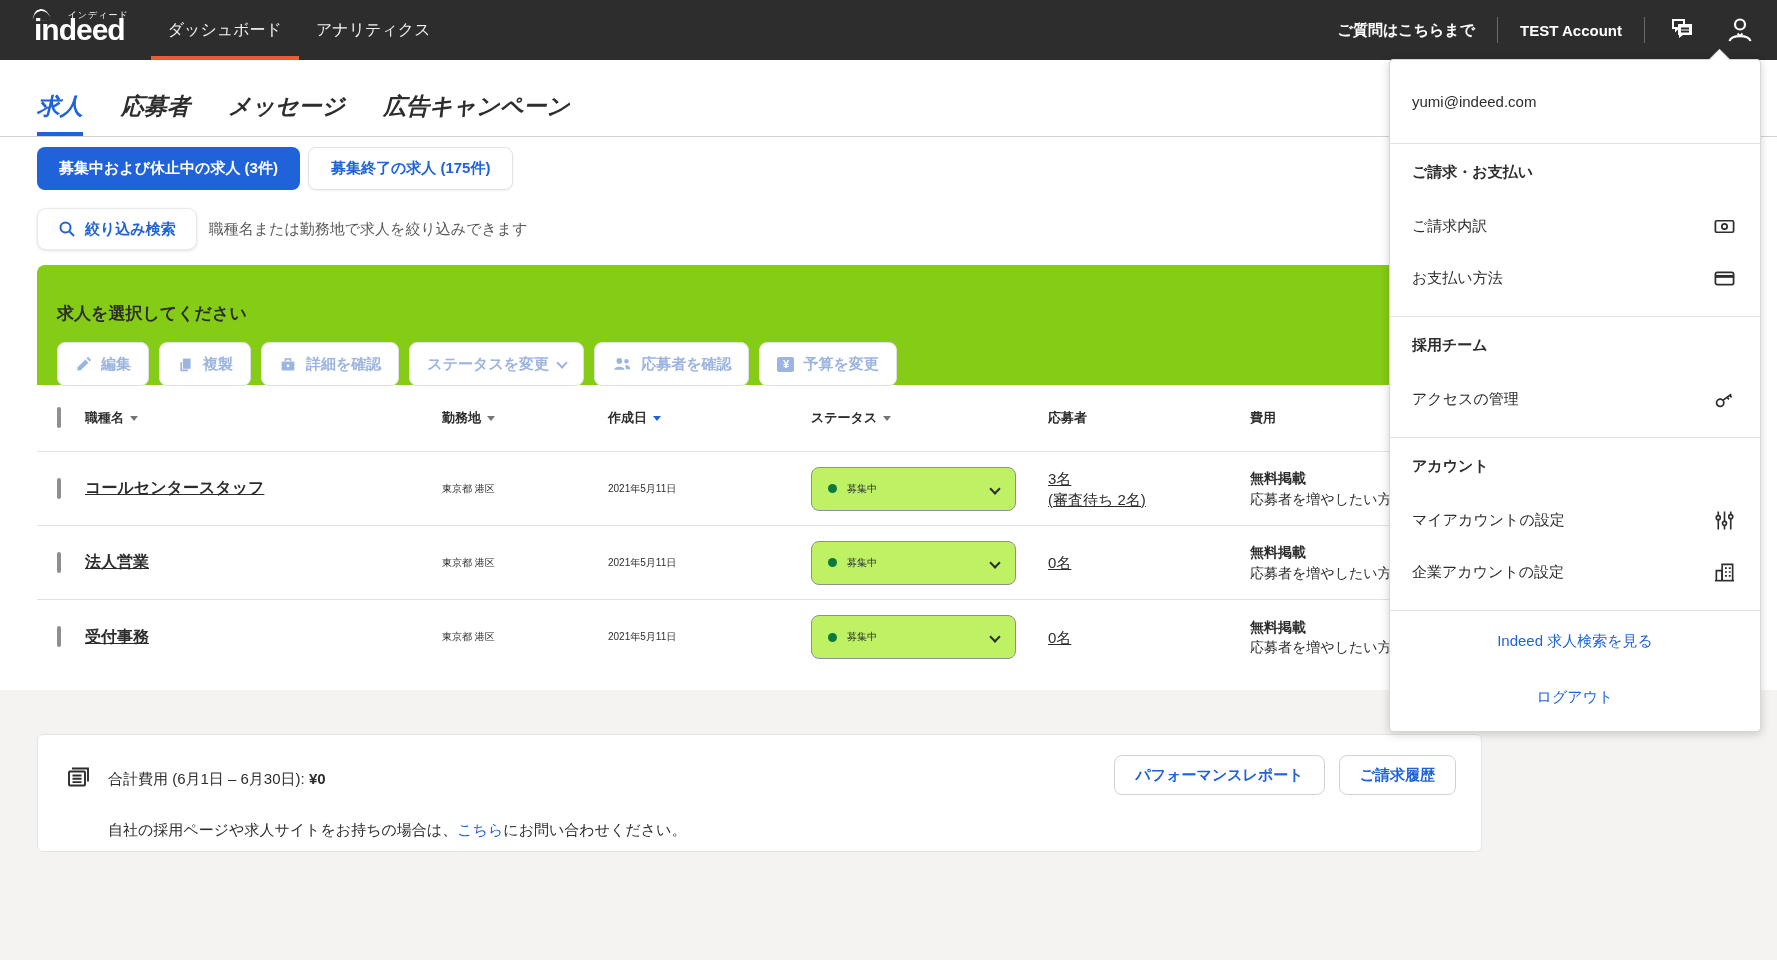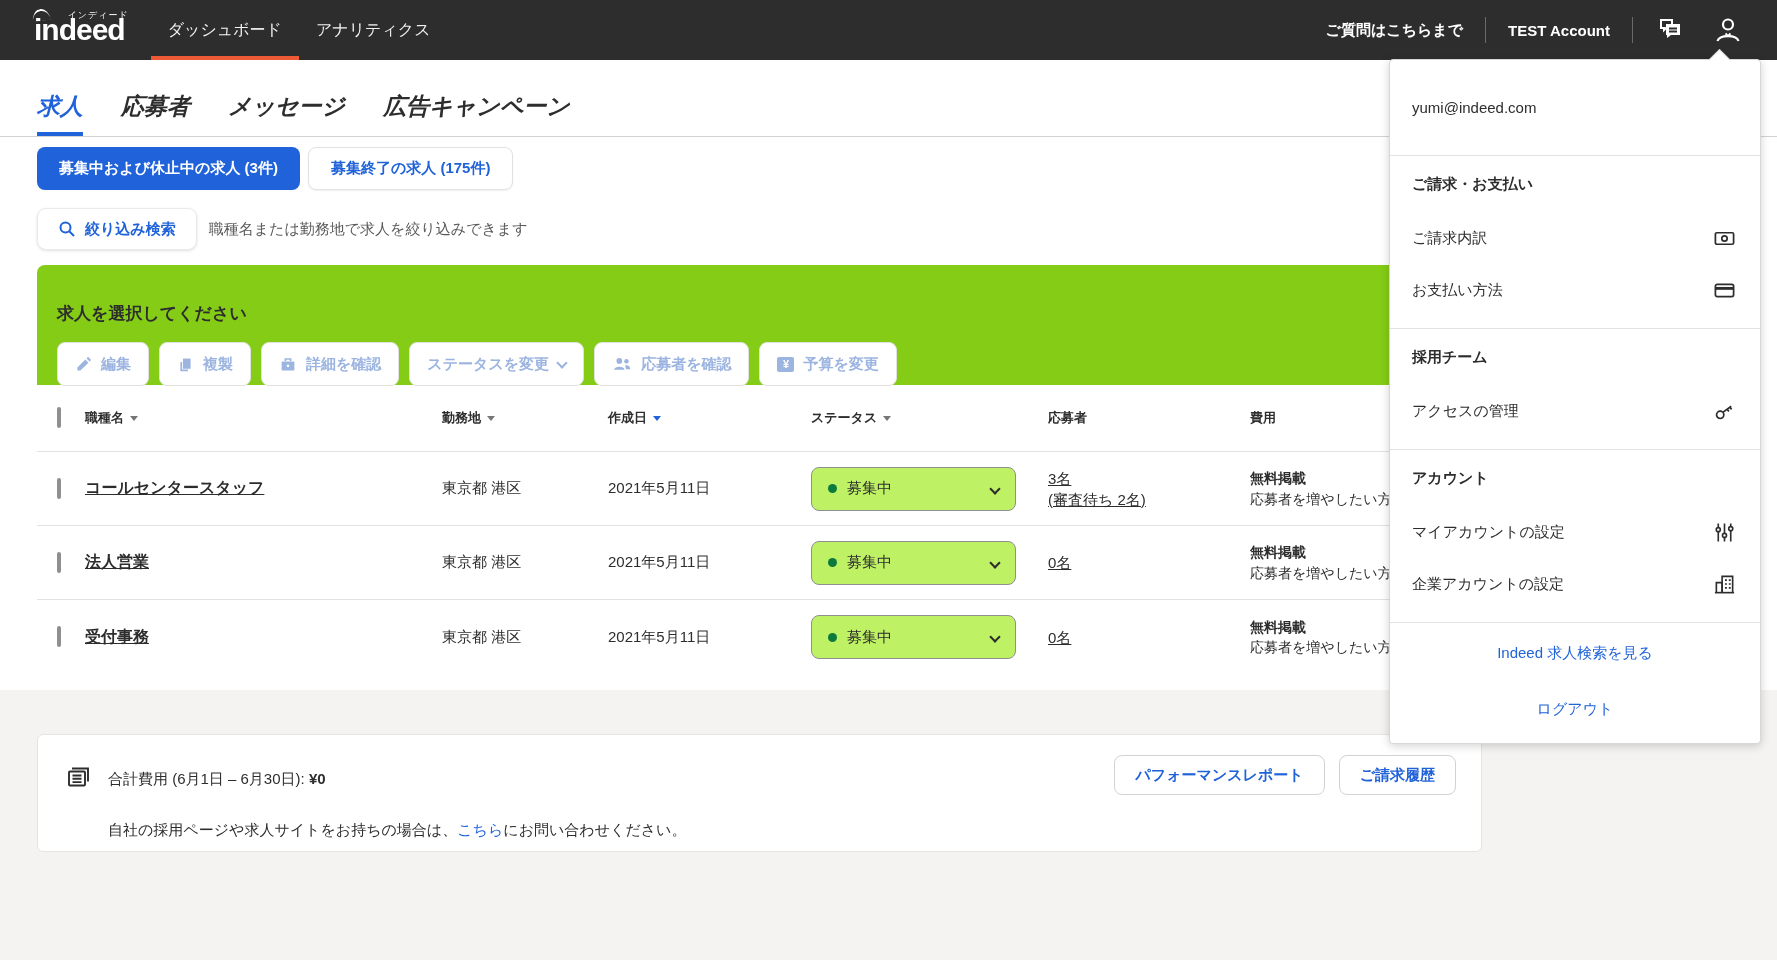--- a/index.html
+++ b/index.html
@@ -9,21 +9,21 @@
 
   
   .topbar { position:absolute; left:0; top:0; width:1777px; height:60px; background:#2d2d2d; display:flex; align-items:stretch; z-index:20; }
   .logo { display:flex; align-items:center; margin-left:34px; margin-right:26px; position:relative; }
   .logo-text { color:#fff; font-weight:bold; font-size:30px; letter-spacing:-1px; position:relative; }
   .logo-text::before { content:""; position:absolute; left:-2px; top:-4px; width:18px; height:10px; border-top:2.5px solid #fff; border-radius:50% 50% 0 0 / 100% 100% 0 0; transform:rotate(-8deg); }
   .logo-kana { position:absolute; top:9px; right:-4px; color:#fff; font-size:9px; letter-spacing:1px; }
   .topnav { display:flex; align-items:stretch; }
   .topnav-item { display:flex; align-items:center; padding:0 17px; color:#f3f2f1; font-size:16px; cursor:pointer; border-bottom:4px solid transparent; border-top:4px solid transparent; }
   .topnav-item.active { border-bottom-color:#ee5a36; }
-  .topbar-right { margin-left:auto; display:flex; align-items:center; gap:22px; padding-right:32px; }
+  .topbar-right { margin-left:auto; display:flex; align-items:center; gap:22px; padding-right:20px; }
   .topbar-link { color:#fff; font-size:15px; font-weight:bold; cursor:pointer; }
   .vdiv { width:1px; height:26px; background:#6a6a6a; }
   .icon-btn { width:34px; height:34px; display:flex; align-items:center; justify-content:center; cursor:pointer; }
 
   
   .subnav { position:absolute; left:0; top:60px; width:1777px; height:77px; background:#fff; border-bottom:1px solid #d4d2d0; display:flex; align-items:stretch; padding-left:37px; z-index:5; }
   .tab { display:flex; align-items:center; margin-right:38px; font-size:23px; font-weight:bold; color:#2d2d2d; cursor:pointer; border-bottom:4px solid transparent; padding-top:20px;font-style:italic; }
   .tab.active { color:#1f62d9; border-bottom-color:#1f62d9; }
 
   .search-box { position:absolute; left:1186px; top:75px; width:290px; height:44px; z-index:4; }
@@ -52,21 +52,21 @@
   .table { background:#fff; border-radius:0 0 8px 8px; padding-bottom:10px; }
   .trow { display:grid; grid-template-columns:28px 357px 166px 203px 237px 202px 1fr; align-items:center; padding-left:20px; }
   .thead { height:67px; border-bottom:1px solid #e4e2df; }
   .th { font-size:13px; font-weight:bold; color:#2d2d2d; display:flex; align-items:center; gap:6px; cursor:pointer; }
   .tri { width:0; height:0; border-left:4px solid transparent; border-right:4px solid transparent; border-top:5px solid #767676; }
   .tri.active { border-top-color:#1f62d9; }
   .tbodyrow { height:74px; border-bottom:1px solid #e4e2df; }
   .tbodyrow:last-of-type { border-bottom:none; }
   .cb { width:20px; height:20px; border:2px solid #8f8f8f; border-radius:4px; background:#fff; cursor:pointer; }
   .job-title { font-size:16px; font-weight:bold; color:#2d2d2d; text-decoration:underline; cursor:pointer; }
-  .cell { font-size:15px; color:#2d2d2d; }
+  .cell { font-size:10px; color:#2d2d2d; }
   .status-select { width:205px; height:44px; background:#bef264; border:1px solid #8f8f8f; border-radius:8px; display:flex; align-items:center; padding:15px 16px; gap:10px; cursor:pointer; }
   .dot { width:9px; height:9px; border-radius:50%; background:#0d7a3d; }
   .status-select .chev { margin-left:auto; }
   .chev { width:8px; height:8px; border-right:2px solid #2d2d2d; border-bottom:2px solid #2d2d2d; transform:rotate(45deg); }
   .app-link { font-size:15px; color:#2d2d2d; text-decoration:underline; cursor:pointer; display:inline-block; line-height:1.4; }
   .cost-t { font-size:14px; font-weight:bold; color:#2d2d2d; line-height:1.45; }
   .cost-s { font-size:14px; color:#2d2d2d; line-height:1.45; white-space:nowrap; }
 
   
   .bottom-bg { position:absolute; left:0; top:690px; width:1777px; height:270px; background:#f4f3f1; z-index:1; }
@@ -75,21 +75,21 @@
   .card-line1 { position:absolute; left:70px; top:35px; font-size:15px; color:#2d2d2d; }
   .card-line1 b { font-size:15px; }
   .card-line2 { position:absolute; left:70px; top:86px; font-size:15px; color:#2d2d2d; }
   .inline-link { color:#1f62d9; cursor:pointer; }
   .card-btns { position:absolute; right:25px; top:20px; display:flex; gap:14px; }
   .ghost-btn { height:40px; display:flex; align-items:center; padding:0 20px; background:#fff; border:1px solid #d4d2d0; border-radius:8px; color:#1f62d9; font-size:15px; font-weight:bold; cursor:pointer; }
 
   
   .menu { position:absolute; left:1389px; top:59px; width:372px; background:#fff; border:1px solid #d9d7d5; border-radius:4px; box-shadow:0 2px 10px rgba(0,0,0,.18); z-index:50; }
   .menu-caret { position:absolute; left:322px; top:-8px; width:15px; height:15px; background:#fff; border-left:1px solid #d9d7d5; border-top:1px solid #d9d7d5; transform:rotate(45deg); }
-  .menu-email { height:96px; display:flex; align-items:center; padding:0 22px; font-size:15px; color:#2d2d2d; border-bottom:1px solid #e4e2df; }
+  .menu-email { height:84px; display:flex; align-items:center; padding:0 22px; font-size:15px; color:#2d2d2d; border-bottom:1px solid #e4e2df; }
   .menu-section { border-bottom:1px solid #e4e2df; padding-bottom:12px; }
   .menu-header { height:56px; display:flex; align-items:center; padding:0 22px; font-size:15px; font-weight:bold; color:#2d2d2d; }
   .menu-item { height:52px; display:flex; align-items:center; padding:0 24px 0 22px; font-size:15px; color:#2d2d2d; cursor:pointer; }
   .menu-item .mi { margin-left:auto; display:flex; }
   .menu-link { height:56px; display:flex; align-items:center; justify-content:center; color:#1f62d9; font-size:15px; cursor:pointer; }
   .menu-links { padding:2px 0 6px 0; }
 </style>
 </head>
 <body>
 

